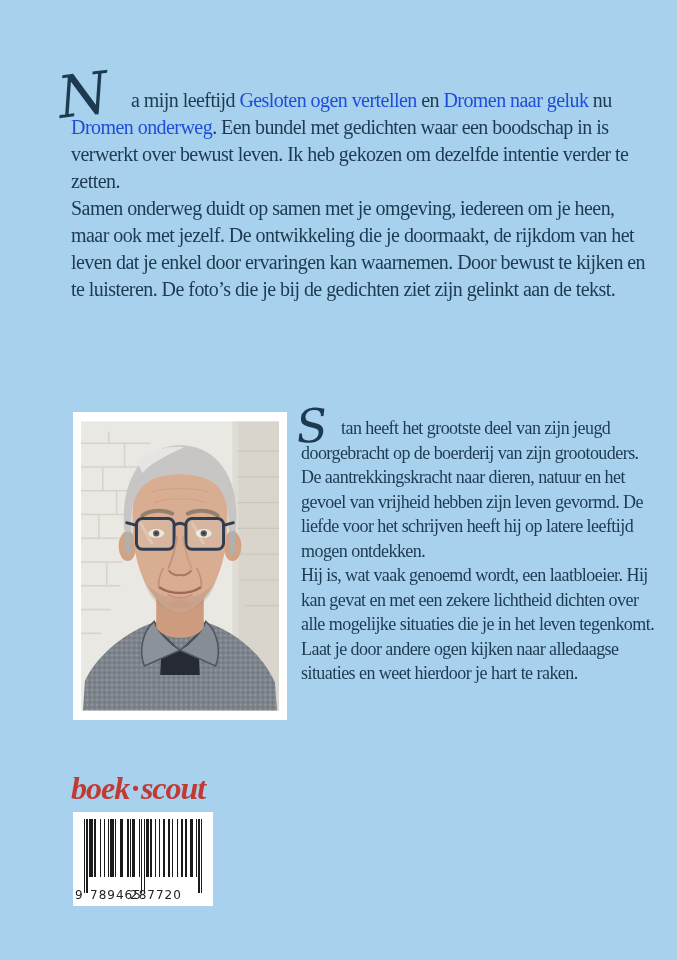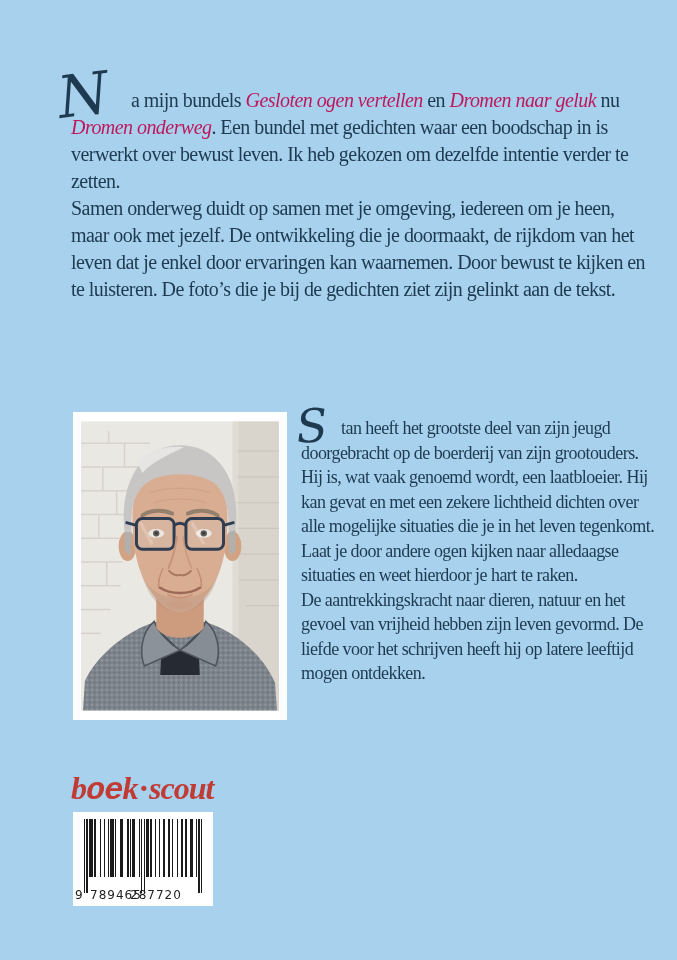--- a/index.html
+++ b/index.html
@@ -21,21 +21,21 @@
   .intro p{margin:0;}
   .intro p.first{text-indent:60px;}
   .initial{
     position:absolute;
     font-family:"DejaVu Serif", serif;
     font-style:italic;font-weight:normal;
     color:#1d3a50;line-height:1;
     pointer-events:none;
   }
   .initial-n{left:-13px;top:-21px;font-size:58px;transform:rotate(-7deg);}
-  .red-title{color:#be185d;font-style:italic;}
+  .red-title{color:#1d4ed8;}
   .em{font-style:italic;}
 
   
   .photo-frame{
     position:absolute;left:73px;top:412px;width:214px;height:308px;
     background:#ffffff;box-sizing:border-box;padding:8px;
   }
   .photo-frame svg{display:block;width:198px;height:292px;}
 
   .bio{
@@ -48,21 +48,21 @@
 
   
   .logo{
     position:absolute;left:71px;top:768px;
     font-family:"Liberation Serif", serif;
     font-style:italic;font-weight:bold;
     font-size:32px;letter-spacing:-1px;
     color:#c13a33;line-height:40px;
     white-space:nowrap;
   }
-  .logo .oe{border-bottom:3px solid #8b5cf6;padding-bottom:12px;font-family:Liberation Mono, monospace;}
+  .logo .oe{border-bottom:3px solid #8b5cf6;padding-bottom:12px;}
   .logo .dot{font-style:normal;margin:0 1px;}
 
   
   .barcode{
     position:absolute;left:73px;top:812px;width:140px;height:94px;
     background:#ffffff;
   }
   .barcode svg{position:absolute;left:11px;top:7px;width:118px;height:74px;}
   .barcode-digits{
     position:absolute;left:0;top:76px;width:140px;height:16px;
@@ -74,21 +74,21 @@
   .bd2{left:17px;}
   .bd3{left:57px;}
 </style>
 </head>
 <body>
 
 <div class="cover">
 
   <div class="intro">
     <span class="initial initial-n">N</span>
-    <p class="first"><span>a mijn bundels </span><span class="red-title">Gesloten ogen vertellen</span><span> en </span><span class="red-title">Dromen naar geluk</span><span> nu </span><span class="red-title">Dromen onderweg</span><span>. Een bundel met gedichten waar een boodschap in is verwerkt over bewust leven. Ik heb gekozen om dezelfde intentie verder te zetten.</span></p>
+    <p class="first"><span>a mijn leeftijd </span><span class="red-title">Gesloten ogen vertellen</span><span> en </span><span class="red-title">Dromen naar geluk</span><span> nu </span><span class="red-title">Dromen onderweg</span><span>. Een bundel met gedichten waar een boodschap in is verwerkt over bewust leven. Ik heb gekozen om dezelfde intentie verder te zetten.</span></p>
     <p>Samen onderweg duidt op samen met je omgeving, iedereen om je heen, maar ook met jezelf. De ontwikkeling die je doormaakt, de rijkdom van het leven dat je enkel door ervaringen kan waarnemen. Door bewust te kijken en te luisteren. De foto’s die je bij de gedichten ziet zijn gelinkt aan de tekst.</p>
   </div>
 
   <div class="photo-frame">
     <svg viewBox="0 0 200 292" aria-hidden="true">
       <defs>
         <pattern id="knit" width="5" height="5" patternUnits="userSpaceOnUse">
           <rect width="5" height="5" fill="#7d848c"></rect>
           <circle cx="1.2" cy="1.2" r="0.9" fill="#99a0a7"></circle>
           <circle cx="3.7" cy="3.7" r="0.9" fill="#666d76"></circle>
@@ -178,22 +178,22 @@
       <ellipse cx="100" cy="185" rx="13" ry="4" fill="#c79a7d" opacity="0.5"></ellipse>
 
       <path d="M70,72 C85,66 115,66 130,72" stroke="#c89c80" stroke-width="1.3" fill="none" opacity="0.6"></path>
       <path d="M74,82 C88,77 112,77 126,82" stroke="#c89c80" stroke-width="1.3" fill="none" opacity="0.5"></path>
     </svg>
   </div>
 
   <div class="bio">
     <span class="initial initial-s">S</span>
     <p class="first">tan heeft het grootste deel van zijn jeugd doorgebracht op de boerderij van zijn grootouders.</p>
+    <p>De aantrekkingskracht naar dieren, natuur en het gevoel van vrijheid hebben zijn leven gevormd. De liefde voor het schrijven heeft hij op latere leeftijd mogen ontdekken.</p>
     <p>Hij is, wat vaak genoemd wordt, een laatbloeier. Hij kan gevat en met een zekere lichtheid dichten over alle mogelijke situaties die je in het leven tegenkomt. Laat je door andere ogen kijken naar alledaagse situaties en weet hierdoor je hart te raken.</p>
-    <p>De aantrekkingskracht naar dieren, natuur en het gevoel van vrijheid hebben zijn leven gevormd. De liefde voor het schrijven heeft hij op latere leeftijd mogen ontdekken.</p>
   </div>
 
   <div class="logo">
     <span>b</span><span class="oe">oe</span><span>k</span><span class="dot">·</span><span>scout</span>
   </div>
 
   <div class="barcode">
     <svg id="barcode-svg" viewBox="0 0 95 74" preserveAspectRatio="none" shape-rendering="crispEdges">
         <rect x="0" y="0" width="1.05" height="74" fill="#1b1b1b"></rect>
         <rect x="2" y="0" width="1.05" height="74" fill="#1b1b1b"></rect>

